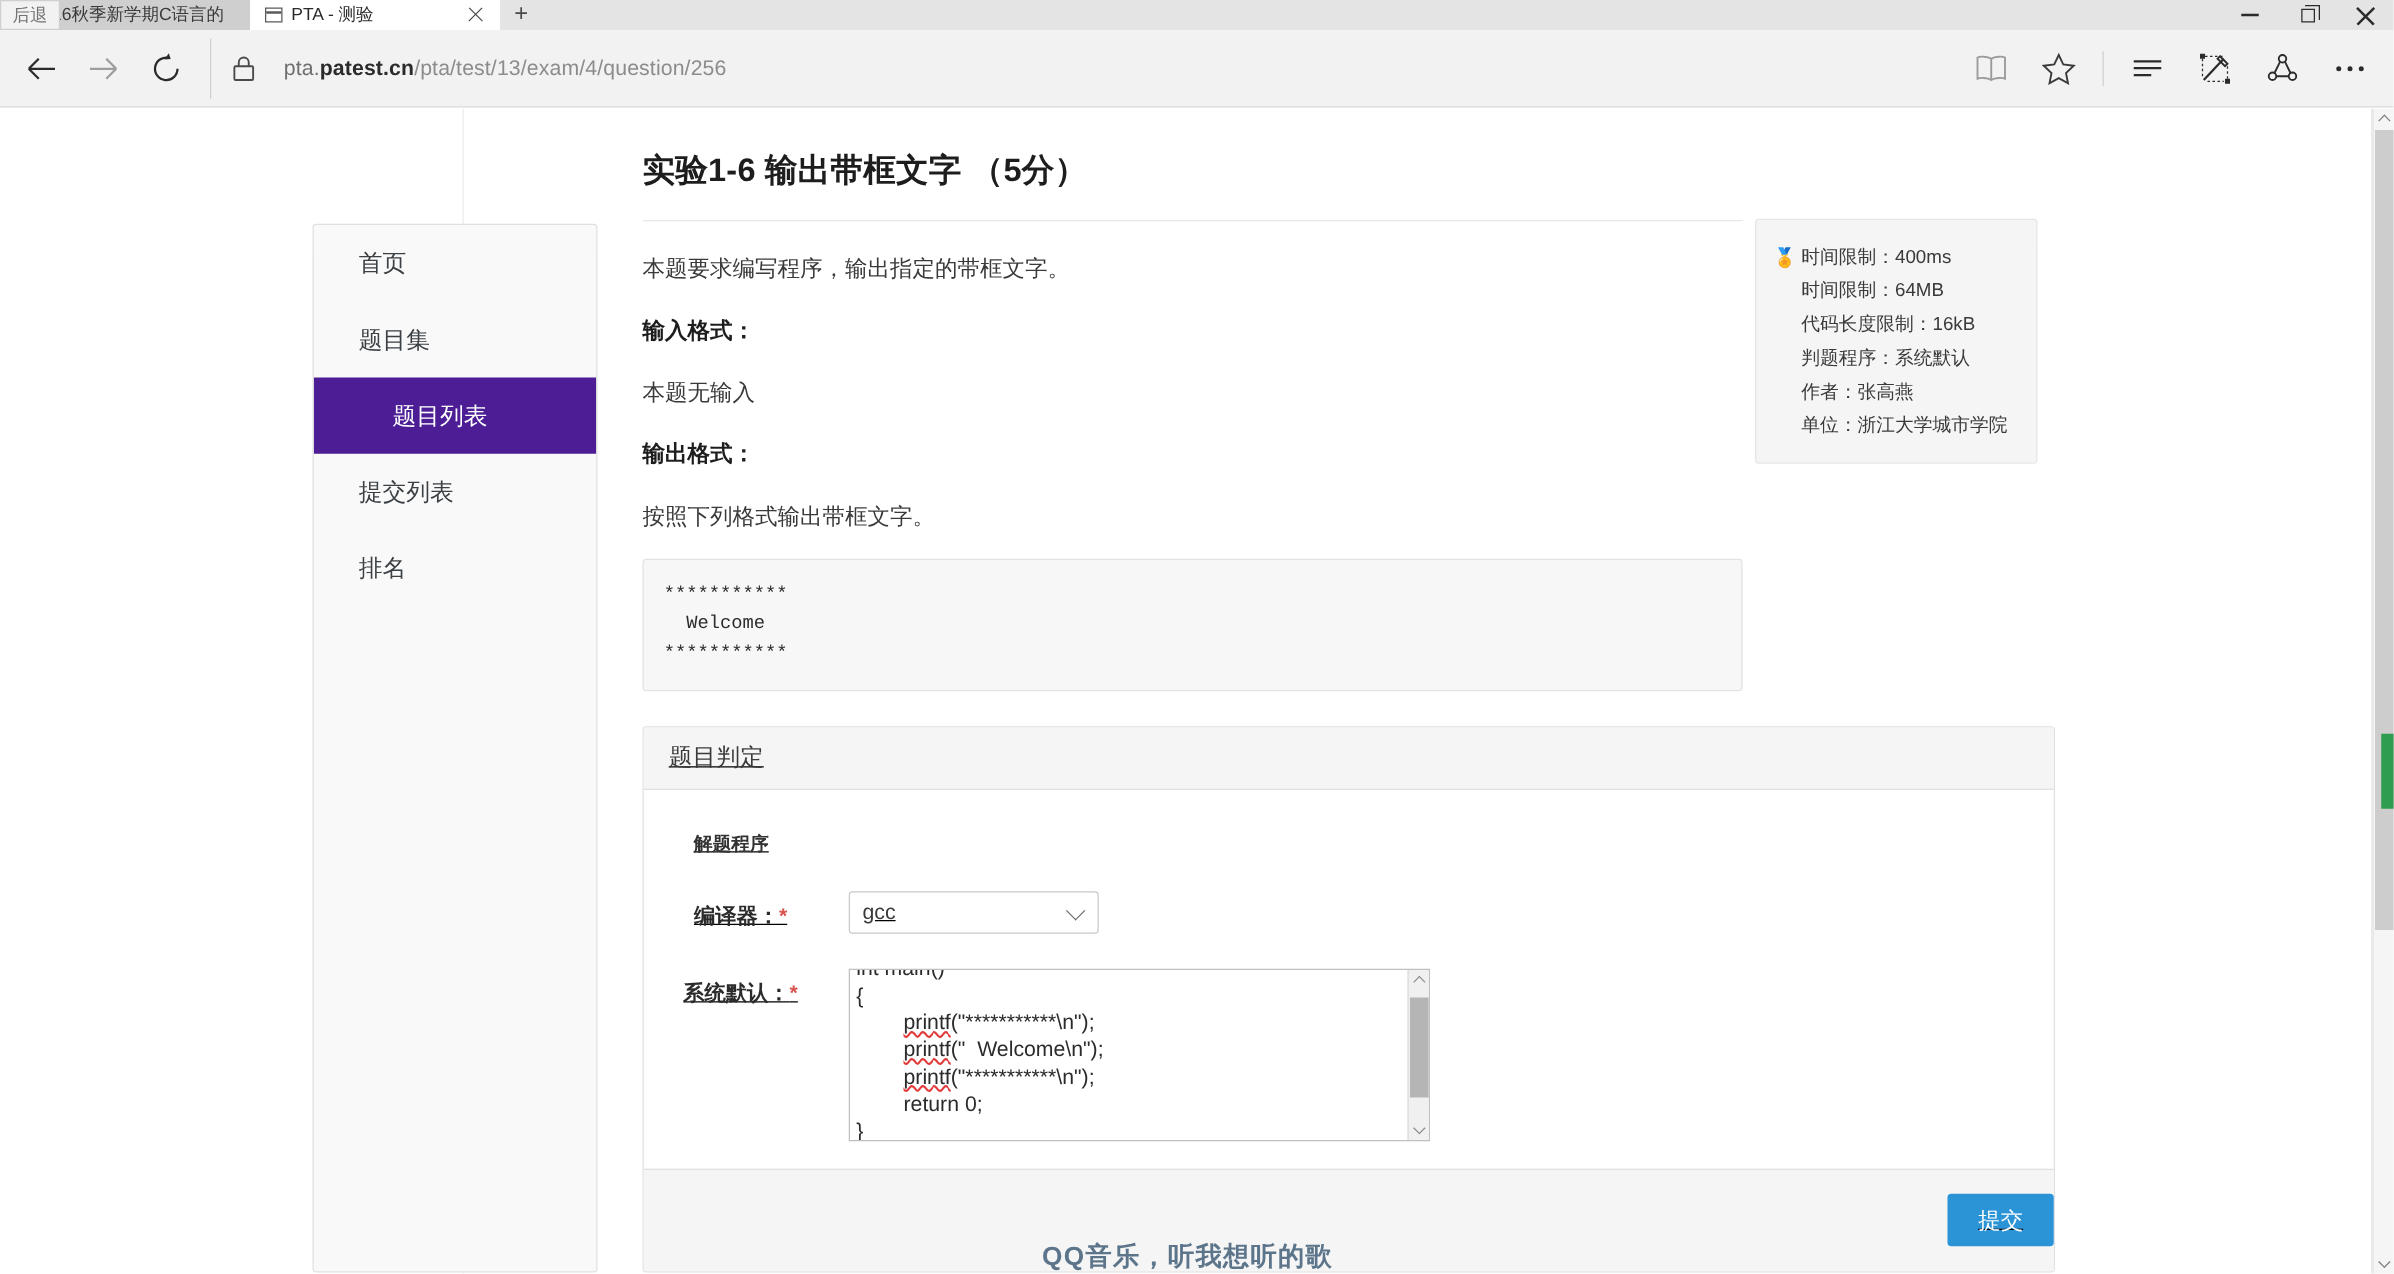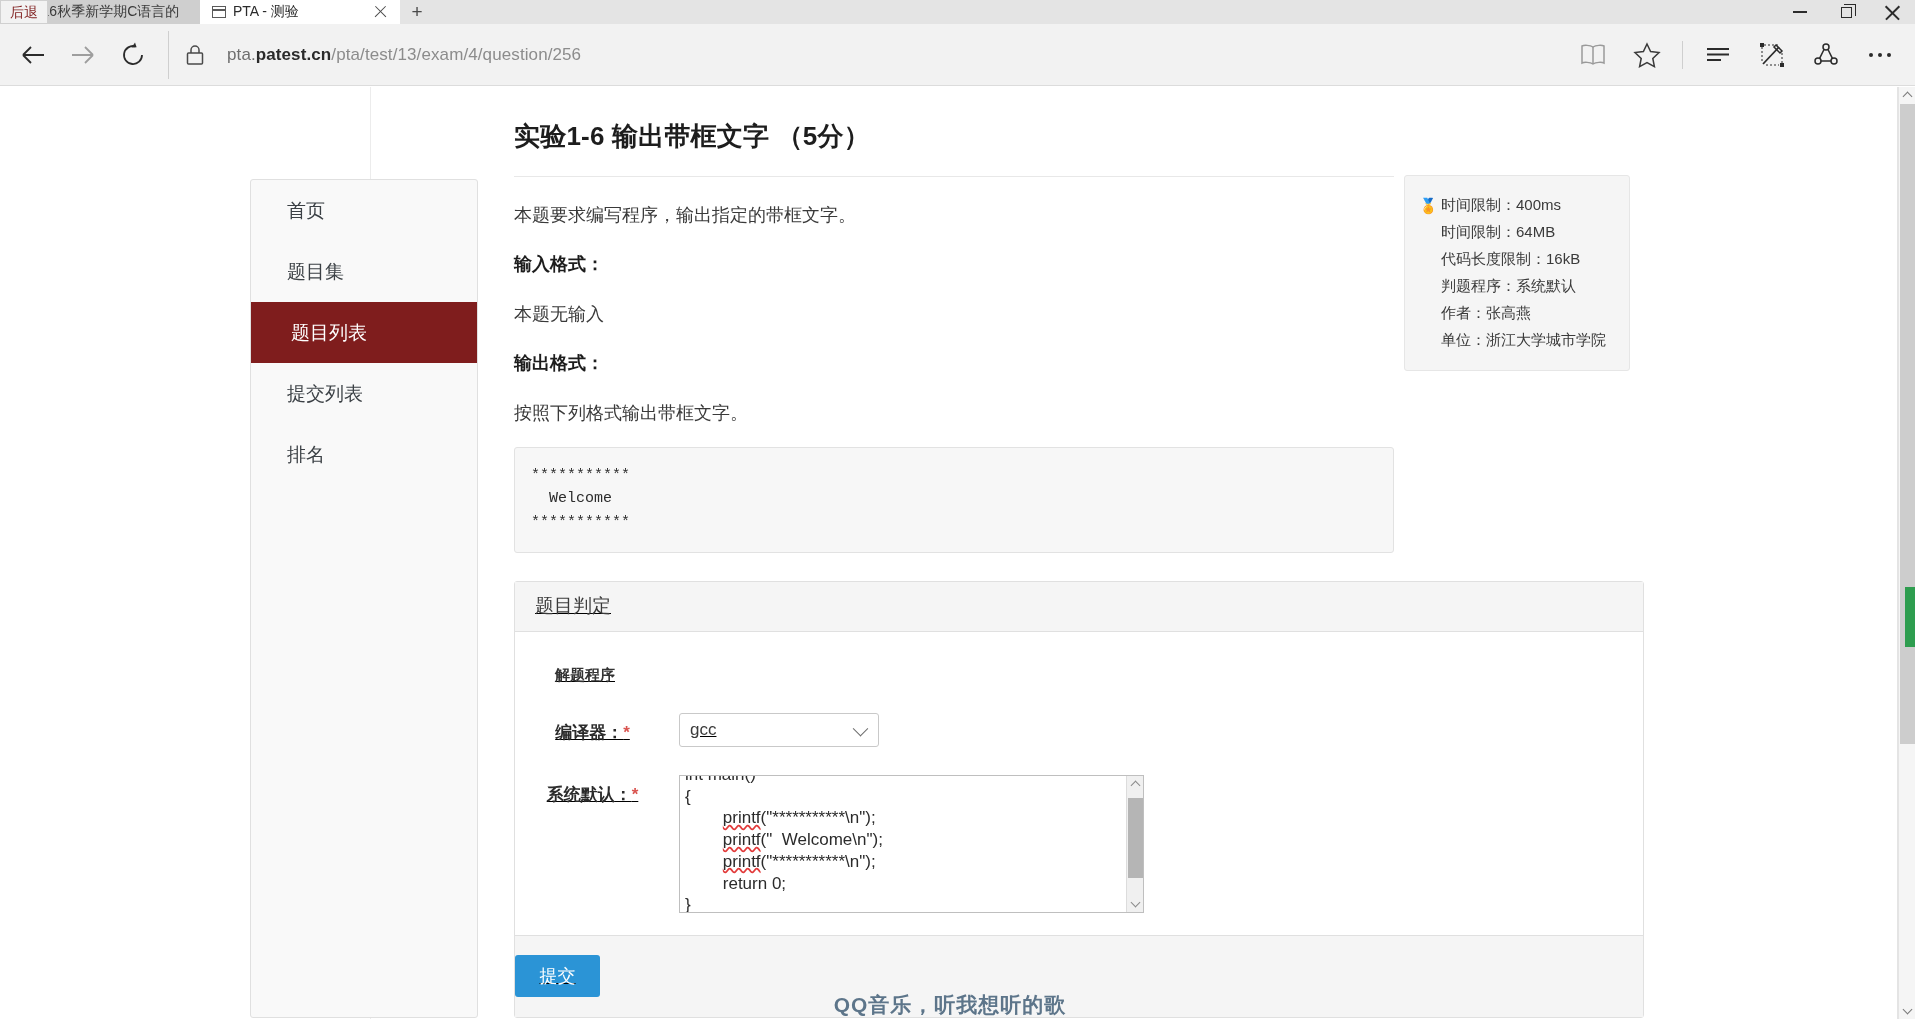--- a/index.html
+++ b/index.html
@@ -52,21 +52,21 @@
   .wc-close { width: 17px; height: 17px; position: relative; }
   .wc-close::before, .wc-close::after {
     content:""; position:absolute; left:-1px; top:8px; width:19px; height:1.5px; background:#2b2b2b;
   }
   .wc-close::before { transform: rotate(45deg); }
   .wc-close::after { transform: rotate(-45deg); }
 
   .tooltip-back {
     position: absolute; left: 0; top: 0; height: 24px;
     background: #f2f2f2; border: 1px solid #d0d0d0;
-    padding: 1px 9px 0 9px; font-size: 14px; color: #7f1d1d;
+    padding: 1px 9px 0 9px; font-size: 14px; color: #737373;
     display: flex; align-items: center; z-index: 20;
   }
 
   .navbar {
     height: 62px; background: #f2f2f2; display: flex; align-items: center;
     padding: 0 8px; border-bottom: 1px solid #dcdcdc;
   }
   .navbtn {
     width: 50px; height: 48px; display: flex; align-items: center; justify-content: center;
     color: #3a3a3a;
@@ -102,21 +102,21 @@
   
   .sidebar {
     width: 228px; flex: none; margin-top: 78px; margin-left: 0;
     background: #f9f9f9; border: 1px solid #e0e0e0; border-radius: 3px;
     overflow: hidden;
   }
   .side-item {
     height: 61px; display: flex; align-items: center;
     padding-left: 36px; font-size: 19px; color: #3b4045;
   }
-  .side-item.active { background: #7f1d1d; color: #ffffff; padding-left: 40px; }
+  .side-item.active { background: #4c1d95; color: #ffffff; padding-left: 63px; }
 
   
   .main { flex: 1; padding-left: 36px; padding-right: 4px; min-width: 0; position: relative; }
   .qtitle {
     font-size: 26px; font-weight: 700; color: #1d1d1d; margin: 18px 0 0 0;
     letter-spacing: 0.2px;
   }
   .qtitle-rule { height: 1px; background: #e8e8e8; margin: 22px 0 0 0; width: 880px; }
   .para { font-size: 18px; color: #3a3a3a; margin: 26px 0 0 0; }
   .subhead { font-size: 18px; color: #1d1d1d; font-weight: 700; margin: 25px 0 0 0; }
@@ -174,21 +174,21 @@
   .sarrow { width: 17px; height: 17px; position: relative; }
   .sarrow::after {
     content: ""; position: absolute; left: 5px; top: 5px; width: 6px; height: 6px;
     border-left: 1.4px solid #8b8b8b; border-bottom: 1.4px solid #8b8b8b;
   }
   .sarrow.up::after { transform: rotate(135deg); top: 6px; }
   .sarrow.down::after { transform: rotate(-45deg); top: 4px; }
   .sthumb { position: absolute; left: 1px; top: 22px; width: 15px; height: 80px; background: #b5b5b5; }
   .panel-foot {
     border-top: 1px solid #e0e0e0; background: #f5f5f5; height: 82px;
-    display: flex; align-items: center; justify-content: flex-start;
+    display: flex; align-items: center; justify-content: flex-end;
   }
   .submit {
     width: 85px; height: 42px; background: #2b94d6; color: #ffffff;
     border: none; border-radius: 3px; font-size: 18px; cursor: pointer;
     font-family: "Liberation Sans", sans-serif;
   }
 
   
   .infobox {
     position: absolute; left: 1404px; top: 88px; width: 226px;

